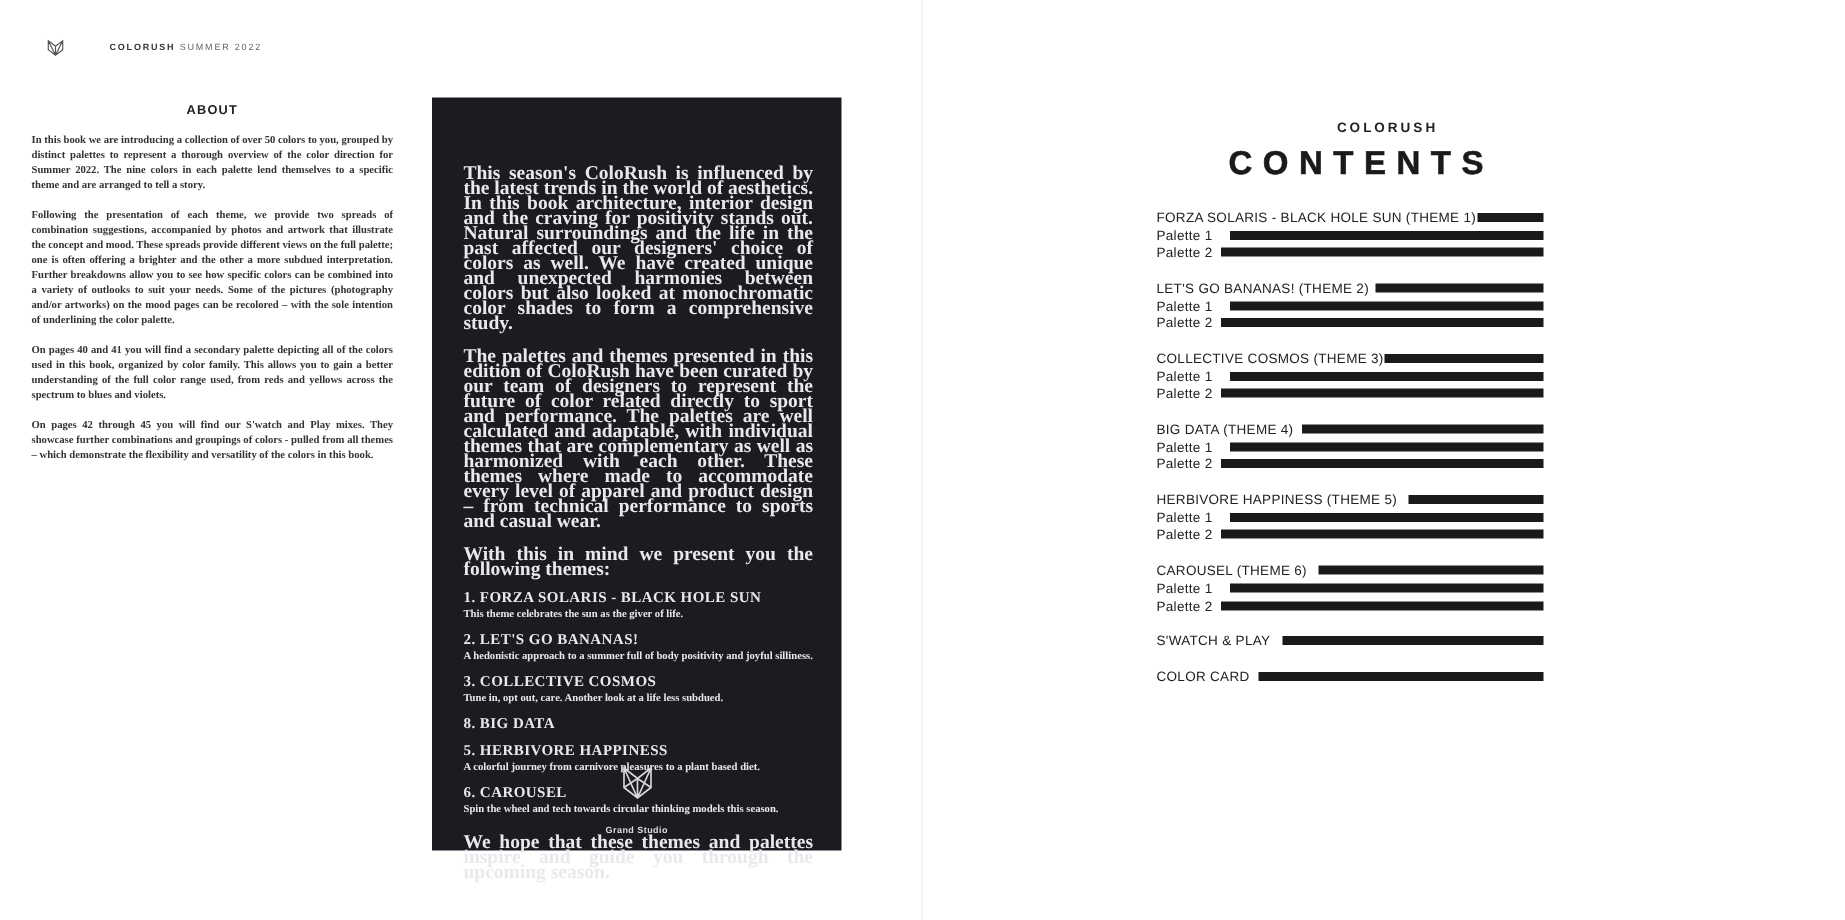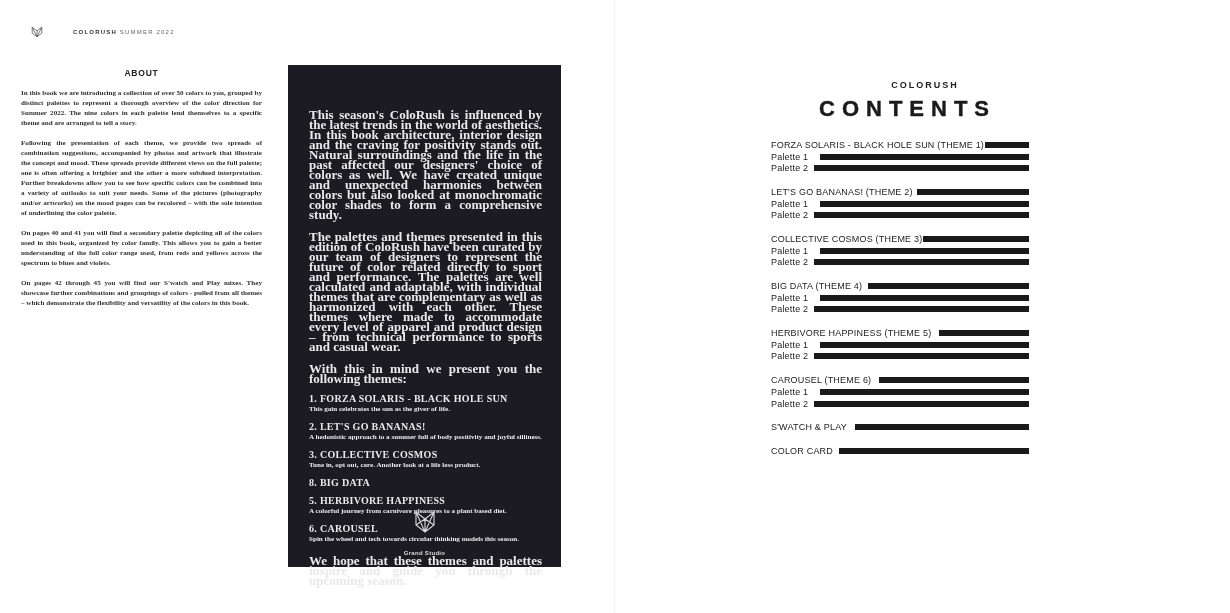--- a/index.html
+++ b/index.html
@@ -74,29 +74,29 @@
   <p>On pages 42 through 45 you will find our S'watch and Play mixes. They showcase further combinations and groupings of colors - pulled from all themes – which demonstrate the flexibility and versatility of the colors in this book.</p>
 </div>
 
 <div class="dark-panel">
   <p>This season's ColoRush is influenced by the latest trends in the world of aesthetics. In this book architecture, interior design and the craving for positivity stands out. Natural surroundings and the life in the past affected our designers' choice of colors as well. We have created unique and unexpected harmonies between colors but also looked at monochromatic color shades to form a comprehensive study.</p>
   <p>The palettes and themes presented in this edition of ColoRush have been curated by our team of designers to represent the future of color related directly to sport and performance. The palettes are well calculated and adaptable, with individual themes that are complementary as well as harmonized with each other. These themes where made to accommodate every level of apparel and product design – from technical performance to sports and casual wear.</p>
   <p>With this in mind we present you the following themes:</p>
 
   <div class="theme-item">
     <div class="t-title">1. FORZA SOLARIS - BLACK HOLE SUN</div>
-    <div class="t-desc">This gain celebrates the sun as the giver of life.</div>
+    <div class="t-desc">This theme celebrates the sun as the giver of life.</div>
   </div>
   <div class="theme-item">
     <div class="t-title">2. LET'S GO BANANAS!</div>
     <div class="t-desc">A hedonistic approach to a summer full of body positivity and joyful silliness.</div>
   </div>
   <div class="theme-item">
     <div class="t-title">3. COLLECTIVE COSMOS</div>
-    <div class="t-desc">Tune in, opt out, care. Another look at a life less product.</div>
+    <div class="t-desc">Tune in, opt out, care. Another look at a life less subdued.</div>
   </div>
   <div class="theme-item">
     <div class="t-title">8. BIG DATA</div>
   </div>
   <div class="theme-item">
     <div class="t-title">5. HERBIVORE HAPPINESS</div>
     <div class="t-desc">A colorful journey from carnivore pleasures to a plant based diet.</div>
   </div>
   <div class="theme-item">
     <div class="t-title">6. CAROUSEL</div>

